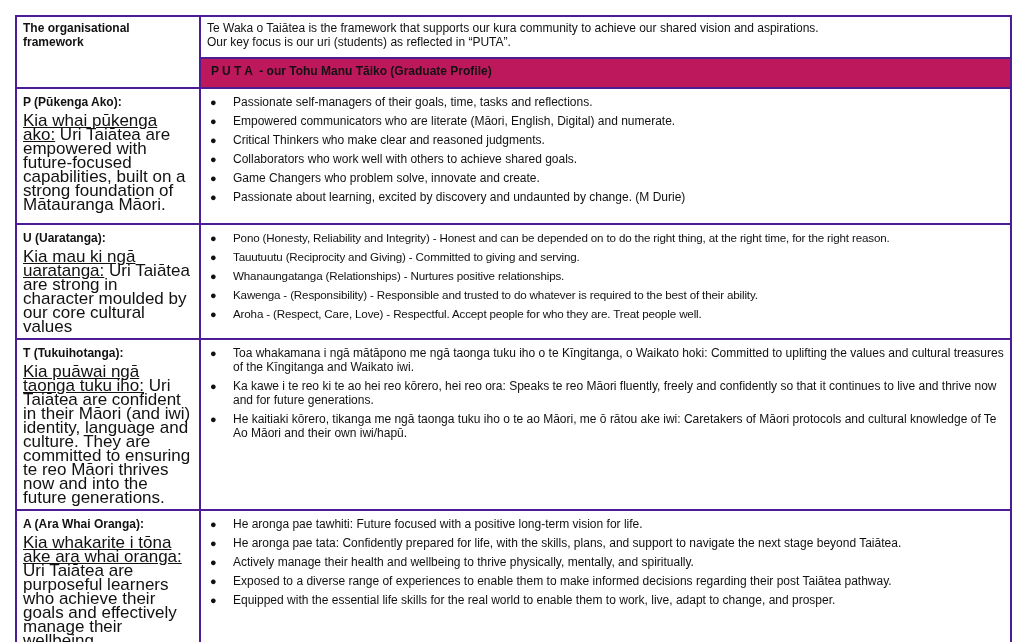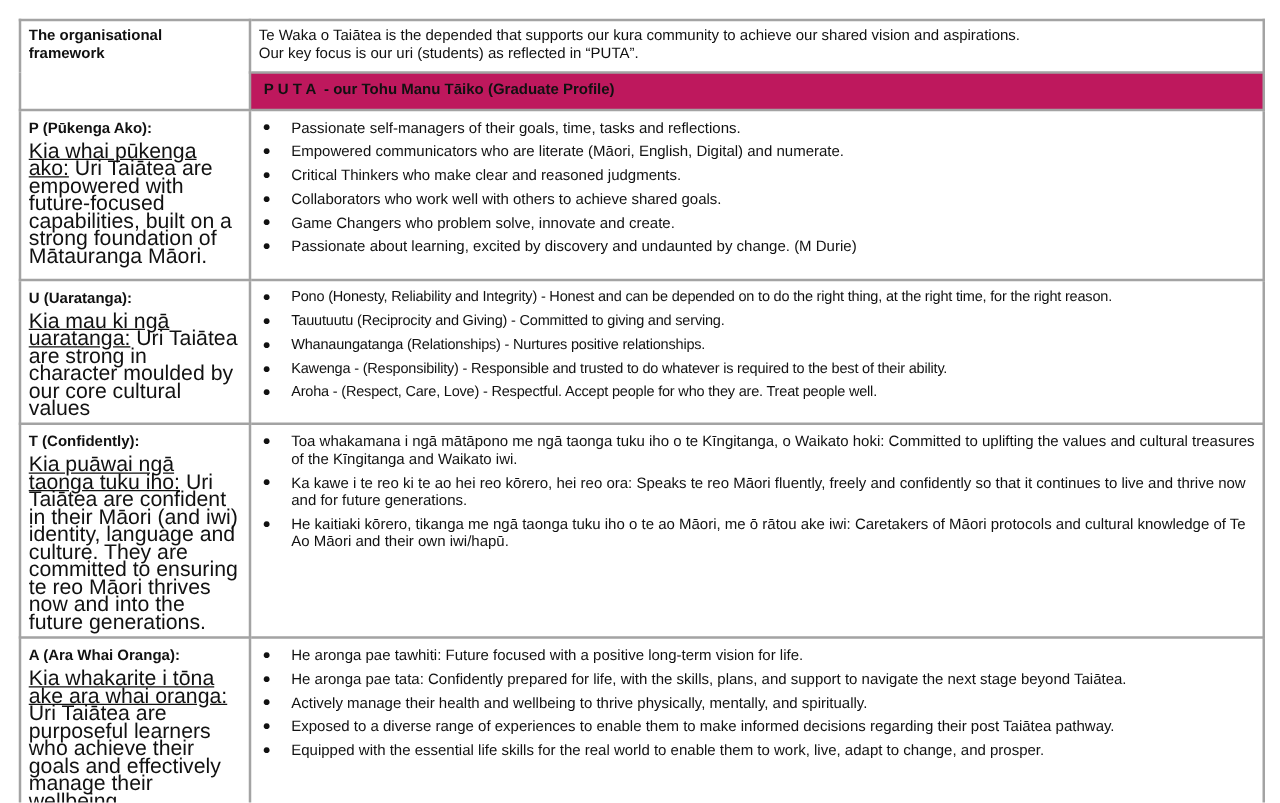--- a/index.html
+++ b/index.html
@@ -3,21 +3,21 @@
 <meta charset="utf-8">
 <style>
   html, body { margin: 0; padding: 0; background: #ffffff; }
   body { width: 1024px; height: 642px; position: relative; overflow: hidden;
          font-family: "Liberation Sans", sans-serif; color: #111; }
   table.framework {
     position: absolute; left: 15px; top: 15px; width: 995px;
     border-collapse: collapse; table-layout: fixed;
   }
   table.framework td {
-    border: 2px solid #a3a3a3; vertical-align: top;
+    border: 2px solid #4c1d95; vertical-align: top;
     padding: 4px 6px 4px 6px; font-size: 12px; line-height: 14px;
   }
   col.c1 { width: 184px; }
   col.c2 { width: 811px; }
   .hdr-title { font-weight: bold; font-size: 12px; line-height: 14px; }
   tr.r-head td { height: 32px; }
   tr.r-puta td.puta { background: #f9cb9c; font-weight: bold; height: 19px; padding-top: 5px; padding-left: 10px; }
   tr.r-p td { height: 126px; }
   tr.r-u td { height: 101px; }
   tr.r-t td { height: 149px; }
@@ -38,21 +38,21 @@
   <colgroup>
       <col class="c1">
       <col class="c2">
     </colgroup>
   <tbody>
       <tr class="r-head">
     <td rowspan="2">
       <div class="hdr-title">The organisational framework</div>
     </td>
     <td>
-      <div>Te Waka o Taiātea is the depended that supports our kura community to achieve our shared vision and aspirations.</div>
+      <div>Te Waka o Taiātea is the framework that supports our kura community to achieve our shared vision and aspirations.</div>
       <div>Our key focus is our uri (students) as reflected in “PUTA”.</div>
     </td>
   </tr>
   <tr class="r-puta">
     <td class="puta" style="white-space: pre; background: #be185d;">P U T A  - our Tohu Manu Tāiko (Graduate Profile)</td>
   </tr>
 
   <tr class="r-p">
     <td>
       <div class="sec-title">P (Pūkenga Ako):</div>
@@ -81,21 +81,21 @@
         <li><span class="bullet">●</span><b>Tauutuutu</b><span> (Reciprocity and Giving) - Committed to giving and serving.</span></li>
         <li><span class="bullet">●</span><b>Whanaungatanga</b><span> (Relationships) - Nurtures positive relationships.</span></li>
         <li><span class="bullet">●</span><b>Kawenga</b><span> - (Responsibility) - Responsible and trusted to do whatever is required to the best of their ability.</span></li>
         <li><span class="bullet">●</span><b>Aroha</b><span> - (Respect, Care, Love) - Respectful. Accept people for who they are. Treat people well.</span></li>
       </ul>
     </td>
   </tr>
 
   <tr class="r-t">
     <td>
-      <div class="sec-title">T (Confidently):</div>
+      <div class="sec-title">T (Tukuihotanga):</div>
       <p class="sec-desc"><span class="ul">Kia puāwai ngā taonga tuku iho:</span><span> Uri Taiātea are confident in their Māori (and iwi) identity, language and culture. They are committed to ensuring te reo Māori thrives now and into the future generations.</span></p>
     </td>
     <td>
       <ul class="points">
         <li><span class="bullet">●</span><b>Toa whakamana i ngā mātāpono me ngā taonga tuku iho o te Kīngitanga, o Waikato hoki:</b><span> Committed to uplifting the values and cultural treasures of the Kīngitanga and Waikato iwi.</span></li>
         <li><span class="bullet">●</span><b>Ka kawe i te reo ki te ao hei reo kōrero, hei reo ora</b><span>: Speaks te reo Māori fluently, freely and confidently so that it continues to live and thrive now and for future generations.</span></li>
         <li><span class="bullet">●</span><b>He kaitiaki kōrero, tikanga me ngā taonga tuku iho o te ao Māori, me ō rātou ake iwi</b><span>: Caretakers of Māori protocols and cultural knowledge of Te Ao Māori and their own iwi/hapū.</span></li>
       </ul>
     </td>
   </tr>

